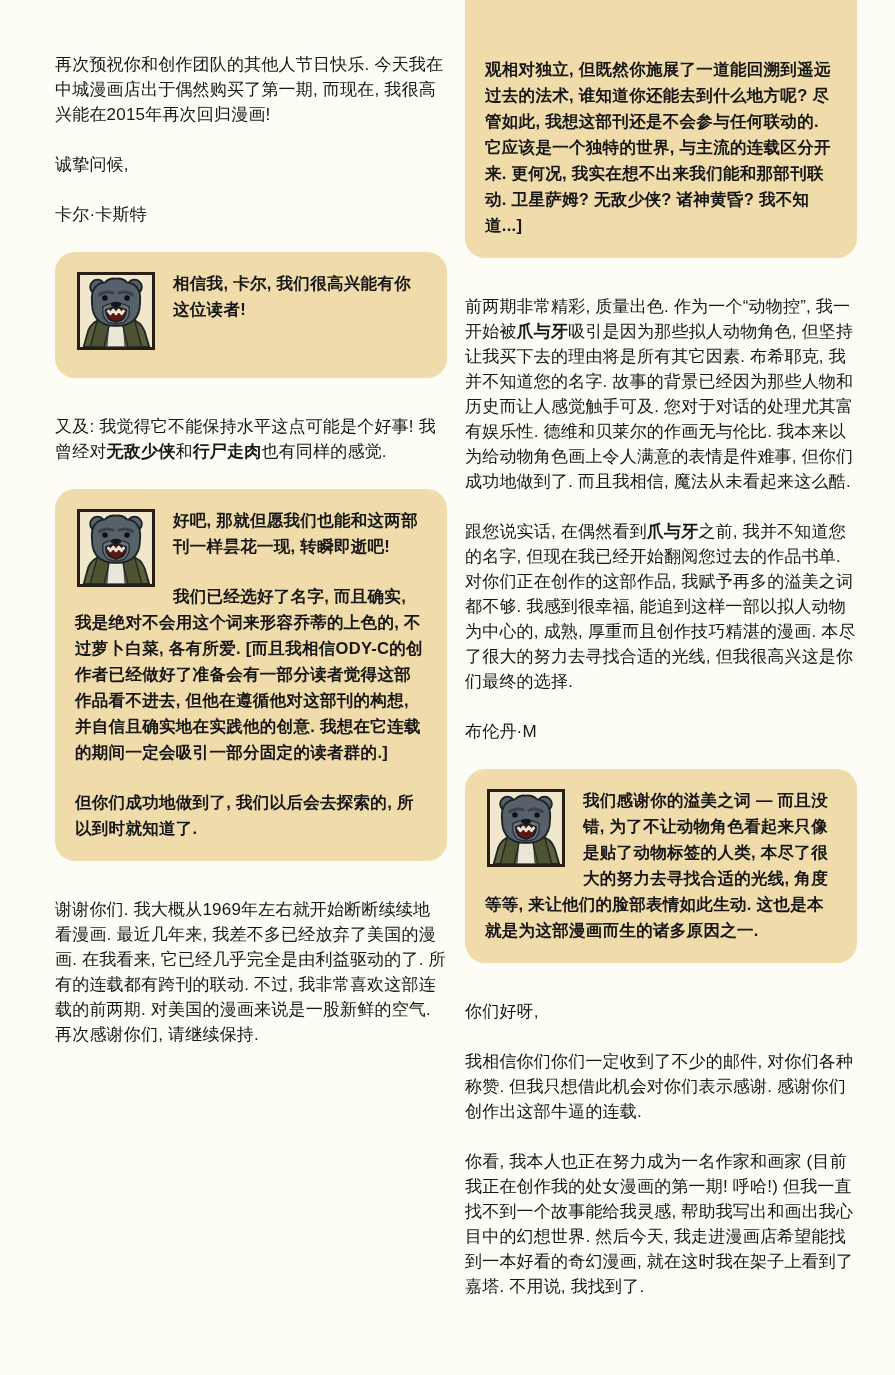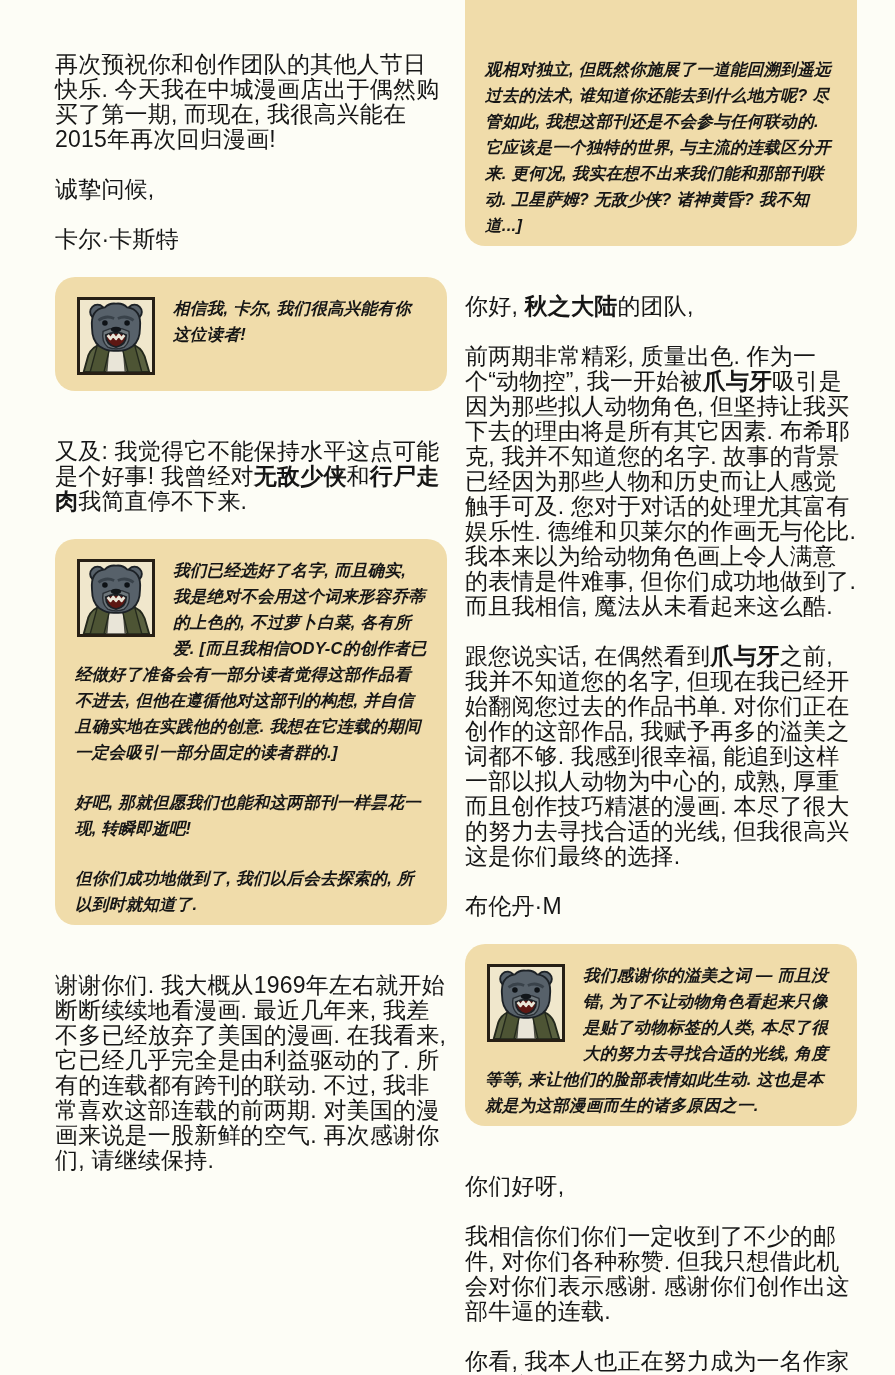--- a/index.html
+++ b/index.html
@@ -14,32 +14,31 @@
     background:var(--page);
     font-family:"Liberation Sans","DejaVu Sans",sans-serif;
     color:var(--ink);
   }
   .col{position:absolute;top:0;width:392px;}
   .col-left{left:55px;}
   .col-right{left:465px;}
   .letter{margin:0 0 6px 0;}
   .letter p{
     margin:0 0 25px 0;
-    font-size:23px;line-height:25px;
+    font-size:17px;line-height:25px;
     letter-spacing:0.2px;
   }
   .letter .b, .response .b{font-weight:bold;}
   .response{
     background:var(--tan);
     border-radius:20px;
-    padding:18px 20px 8px 20px;
-    margin:6px 0 48px 0;
+    padding:18px 20px 20px 20px;
+    margin:6px 0 36px 0;
     display:flow-root;
     font-weight:bold;
-    font-style:italic;
   }
   .response p{
     margin:0 0 24px 0;
     font-size:16.5px;line-height:26px;
     letter-spacing:0.3px;
   }
   .response p:last-child{margin-bottom:0;}
   .response.clip-top{
     border-radius:0 0 20px 20px;
     padding-top:56px;
@@ -91,21 +90,21 @@
       <path d="M28 38 Q39 33 50 38 Q50 49 39 51 Q28 49 28 38 Z" fill="#5d1713" stroke="#1c2126" stroke-width="2"></path>
 
       <path d="M30 38 L33 42 L36 38 L39 42 L42 38 L45 42 L48 38" fill="none" stroke="#eae6d8" stroke-width="3" stroke-linejoin="round"></path>
 
       <ellipse cx="39" cy="32" rx="5.5" ry="3" fill="#12161a"></ellipse>
     </svg>
   </span>
 <p><span>相信我, 卡尔, 我们很高兴能有你这位读者!</span></p>
     </div>
     <div class="letter">
-      <p><span>又及: 我觉得它不能保持水平这点可能是个好事! 我曾经对</span><span class="b">无敌少侠</span><span>和</span><span class="b">行尸走肉</span><span>我简直停不下来.</span></p>
+      <p><span>又及: 我觉得它不能保持水平这点可能是个好事! 我曾经对</span><span class="b">无敌少侠</span><span>和</span><span class="b">行尸走肉</span><span>也有同样的感觉.</span></p>
     </div>
     <div class="response">
   <span class="avatar">
     <svg viewBox="0 0 78 78" xmlns="http://www.w3.org/2000/svg">
       <rect width="78" height="78" fill="#f0e7cc"></rect>
 
       <path d="M4 78 L9 60 Q13 50 23 48 L55 48 Q66 50 70 61 L75 78 Z" fill="#5a6140" stroke="#23281c" stroke-width="2"></path>
 
       <path d="M29 78 L31 53 L47 53 L49 78 Z" fill="#e9e5d8" stroke="#4b4b44" stroke-width="1.5"></path>
 
@@ -124,34 +123,33 @@
 
       <path d="M25 34 Q39 27 53 34 Q55 45 48 51 Q39 55 30 51 Q23 45 25 34 Z" fill="#6e777c" stroke="#2a3036" stroke-width="1.5"></path>
 
       <path d="M28 38 Q39 33 50 38 Q50 49 39 51 Q28 49 28 38 Z" fill="#5d1713" stroke="#1c2126" stroke-width="2"></path>
 
       <path d="M30 38 L33 42 L36 38 L39 42 L42 38 L45 42 L48 38" fill="none" stroke="#eae6d8" stroke-width="3" stroke-linejoin="round"></path>
 
       <ellipse cx="39" cy="32" rx="5.5" ry="3" fill="#12161a"></ellipse>
     </svg>
   </span>
-<p><span>我们已经选好了名字, 而且确实, 我是绝对不会用这个词来形容乔蒂的上色的, 不过萝卜白菜, 各有所爱. [而且我相信</span><span class="b">ODY-C</span><span>的创作者已经做好了准备会有一部分读者觉得这部作品看不进去, 但他在遵循他对这部刊的构想, 并自信且确实地在实践他的创意. 我想在它连载的期间一定会吸引一部分固定的读者群的.]</span></p>
-      <p><span>好吧, 那就但愿我们也能和这两部刊一样昙花一现, 转瞬即逝吧!</span></p>
+<p><span>好吧, 那就但愿我们也能和这两部刊一样昙花一现, 转瞬即逝吧!</span></p>
+      <p><span>我们已经选好了名字, 而且确实, 我是绝对不会用这个词来形容乔蒂的上色的, 不过萝卜白菜, 各有所爱. [而且我相信</span><span class="b">ODY-C</span><span>的创作者已经做好了准备会有一部分读者觉得这部作品看不进去, 但他在遵循他对这部刊的构想, 并自信且确实地在实践他的创意. 我想在它连载的期间一定会吸引一部分固定的读者群的.]</span></p>
       <p><span>但你们成功地做到了, 我们以后会去探索的, 所以到时就知道了.</span></p>
     </div>
     <div class="letter">
       <p><span>谢谢你们. 我大概从1969年左右就开始断断续续地看漫画. 最近几年来, 我差不多已经放弃了美国的漫画. 在我看来, 它已经几乎完全是由利益驱动的了. 所有的连载都有跨刊的联动. 不过, 我非常喜欢这部连载的前两期. 对美国的漫画来说是一股新鲜的空气. 再次感谢你们, 请继续保持.</span></p>
     </div>
   </div>
 <div class="col col-right">
     <div class="response clip-top">
       <p><span>观相对独立, 但既然你施展了一道能回溯到遥远过去的法术, 谁知道你还能去到什么地方呢? 尽管如此, 我想这部刊还是不会参与任何联动的. 它应该是一个独特的世界, 与主流的连载区分开来. 更何况, 我实在想不出来我们能和那部刊联动. </span><span class="b">卫星萨姆?</span><span> </span><span class="b">无敌少侠?</span><span> </span><span class="b">诸神黄昏?</span><span> 我不知道...]</span></p>
     </div>
     <div class="letter">
-      <p><span>你好, </span><span class="b">秋之大陆</span><span>的团队,</span></p>
       <p><span>前两期非常精彩, 质量出色. 作为一个“动物控”, 我一开始被</span><span class="b">爪与牙</span><span>吸引是因为那些拟人动物角色, 但坚持让我买下去的理由将是所有其它因素. 布希耶克, 我并不知道您的名字. 故事的背景已经因为那些人物和历史而让人感觉触手可及. 您对于对话的处理尤其富有娱乐性. 德维和贝莱尔的作画无与伦比. 我本来以为给动物角色画上令人满意的表情是件难事, 但你们成功地做到了. 而且我相信, 魔法从未看起来这么酷.</span></p>
       <p><span>跟您说实话, 在偶然看到</span><span class="b">爪与牙</span><span>之前, 我并不知道您的名字, 但现在我已经开始翻阅您过去的作品书单. 对你们正在创作的这部作品, 我赋予再多的溢美之词都不够. 我感到很幸福, 能追到这样一部以拟人动物为中心的, 成熟, 厚重而且创作技巧精湛的漫画. 本尽了很大的努力去寻找合适的光线, 但我很高兴这是你们最终的选择.</span></p>
       <p><span>布伦丹·M</span></p>
     </div>
     <div class="response">
   <span class="avatar">
     <svg viewBox="0 0 78 78" xmlns="http://www.w3.org/2000/svg">
       <rect width="78" height="78" fill="#f0e7cc"></rect>
 
       <path d="M4 78 L9 60 Q13 50 23 48 L55 48 Q66 50 70 61 L75 78 Z" fill="#5a6140" stroke="#23281c" stroke-width="2"></path>

